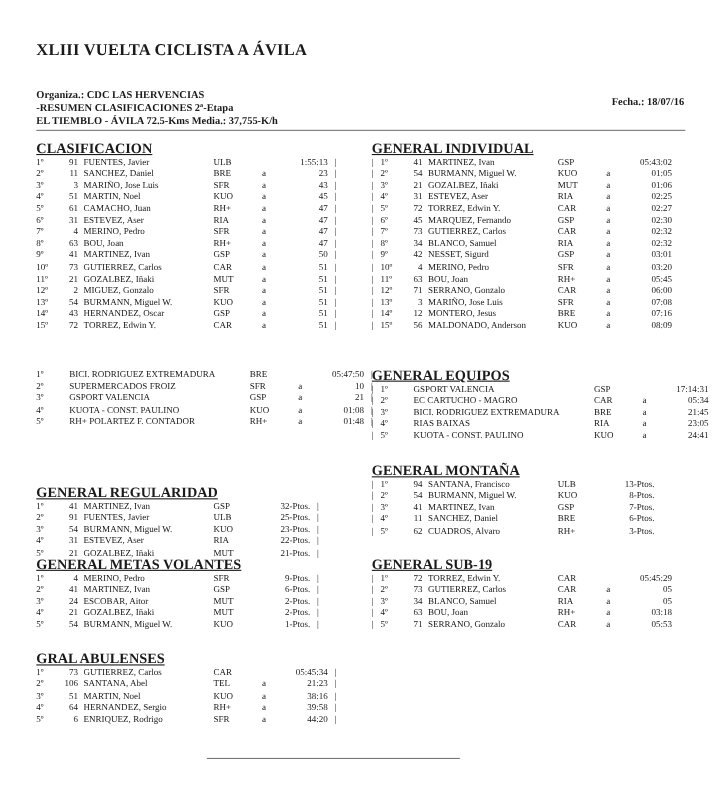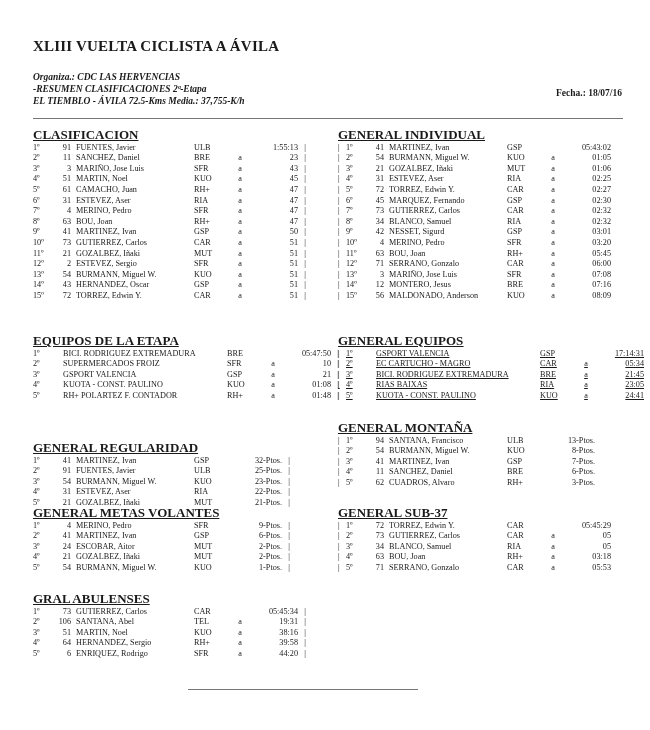--- a/index.html
+++ b/index.html
@@ -1,18 +1,18 @@
 <!DOCTYPE html>
 <html><head>
 <meta charset="utf-8">
 <style>
   html,body{margin:0;padding:0;background:#fff;}
   body{width:650px;height:730px;position:relative;overflow:hidden;font-family:"Liberation Serif","DejaVu Serif",serif;color:#1a1a1a;}
   .title{position:absolute;left:33px;top:38px;font-size:15px;font-weight:bold;letter-spacing:0.2px;}
-  .meta{position:absolute;left:33px;top:71px;font-size:9.5px;font-weight:bold;line-height:12px;font-style:italic;}
+  .meta{position:absolute;left:33px;top:81px;font-size:9.5px;font-weight:bold;line-height:12px;}
   .fecha{position:absolute;right:28px;top:88px;font-size:9.5px;font-weight:bold;font-family:Liberation Serif, serif;}
   .hr{position:absolute;left:33px;width:590px;top:118px;border-top:1.5px solid #777;}
   .section{position:absolute;font-size:8.2px;line-height:10.6px;}
   .section .head{font-weight:bold;text-decoration:underline;margin-bottom:2px;font-size:13px;}
   .row{display:flex;white-space:nowrap;height:10.6px;}
   .c-bar{width:8px;text-align:left;}
   .c-pos{width:22px;text-align:left;}
   .c-dor{width:16px;text-align:right;padding-right:5px;}
   .c-name{width:118px;overflow:hidden;}
   .c-tname{width:164px;overflow:visible;padding-left:8px;}
@@ -133,21 +133,21 @@
         <span class="c-dor">21</span>
         <span class="c-name">GOZALBEZ, Iñaki</span>
         <span class="c-team">MUT</span>
         <span class="c-a">a</span>
         <span class="c-val">51</span>
         <span class="trail">|</span>
       </div>
       <div class="row">
         <span class="c-pos">12º</span>
         <span class="c-dor">2</span>
-        <span class="c-name">ESTEVEZ, Sergio</span>
+        <span class="c-name">MIGUEZ, Gonzalo</span>
         <span class="c-team">SFR</span>
         <span class="c-a">a</span>
         <span class="c-val">51</span>
         <span class="trail">|</span>
       </div>
       <div class="row">
         <span class="c-pos">13º</span>
         <span class="c-dor">54</span>
         <span class="c-name">BURMANN, Miguel W.</span>
         <span class="c-team">KUO</span>
@@ -306,21 +306,20 @@
         <span class="c-bar">|</span>
         <span class="c-pos">15º</span>
         <span class="c-dor">56</span>
         <span class="c-name">MALDONADO, Anderson</span>
         <span class="c-team">KUO</span>
         <span class="c-a">a</span>
         <span class="c-val">08:09</span>
       </div>
     </div>
     <div class="section" style="left: 33px; top: 336px;">
-      <div class="head">EQUIPOS DE LA ETAPA</div>
       <div class="row">
         <span class="c-pos">1º</span>
         <span class="c-tname">BICI. RODRIGUEZ EXTREMADURA</span>
         <span class="c-team">BRE</span>
         <span class="c-a"></span>
         <span class="c-val">05:47:50</span>
         <span class="trail">|</span>
       </div>
       <div class="row">
         <span class="c-pos">2º</span>
@@ -348,21 +347,21 @@
       </div>
       <div class="row">
         <span class="c-pos">5º</span>
         <span class="c-tname">RH+ POLARTEZ F. CONTADOR</span>
         <span class="c-team">RH+</span>
         <span class="c-a">a</span>
         <span class="c-val">01:48</span>
         <span class="trail">|</span>
       </div>
     </div>
-    <div class="section" style="left: 338px; top: 336px; text-decoration: underline;">
+    <div class="section" style="left: 338px; top: 336px;">
       <div class="head">GENERAL EQUIPOS</div>
       <div class="row">
         <span class="c-bar">|</span>
         <span class="c-pos">1º</span>
         <span class="c-tname">GSPORT VALENCIA</span>
         <span class="c-team">GSP</span>
         <span class="c-a"></span>
         <span class="c-val">17:14:31</span>
       </div>
       <div class="row">
@@ -521,21 +520,21 @@
       <div class="row">
         <span class="c-pos">5º</span>
         <span class="c-dor">54</span>
         <span class="c-name">BURMANN, Miguel W.</span>
         <span class="c-team">KUO</span>
         <span class="c-pts">1-Ptos.</span>
         <span class="trail">|</span>
       </div>
     </div>
     <div class="section" style="left: 338px; top: 508px;">
-      <div class="head">GENERAL SUB-37</div>
+      <div class="head">GENERAL SUB-19</div>
       <div class="row">
         <span class="c-bar">|</span>
         <span class="c-pos">1º</span>
         <span class="c-dor">72</span>
         <span class="c-name">TORREZ, Edwin Y.</span>
         <span class="c-team">CAR</span>
         <span class="c-a"></span>
         <span class="c-val">05:45:29</span>
       </div>
       <div class="row">
@@ -585,21 +584,21 @@
         <span class="c-a"></span>
         <span class="c-val">05:45:34</span>
         <span class="trail">|</span>
       </div>
       <div class="row">
         <span class="c-pos">2º</span>
         <span class="c-dor">106</span>
         <span class="c-name">SANTANA, Abel</span>
         <span class="c-team">TEL</span>
         <span class="c-a">a</span>
-        <span class="c-val">19:31</span>
+        <span class="c-val">21:23</span>
         <span class="trail">|</span>
       </div>
       <div class="row">
         <span class="c-pos">3º</span>
         <span class="c-dor">51</span>
         <span class="c-name">MARTIN, Noel</span>
         <span class="c-team">KUO</span>
         <span class="c-a">a</span>
         <span class="c-val">38:16</span>
         <span class="trail">|</span>

